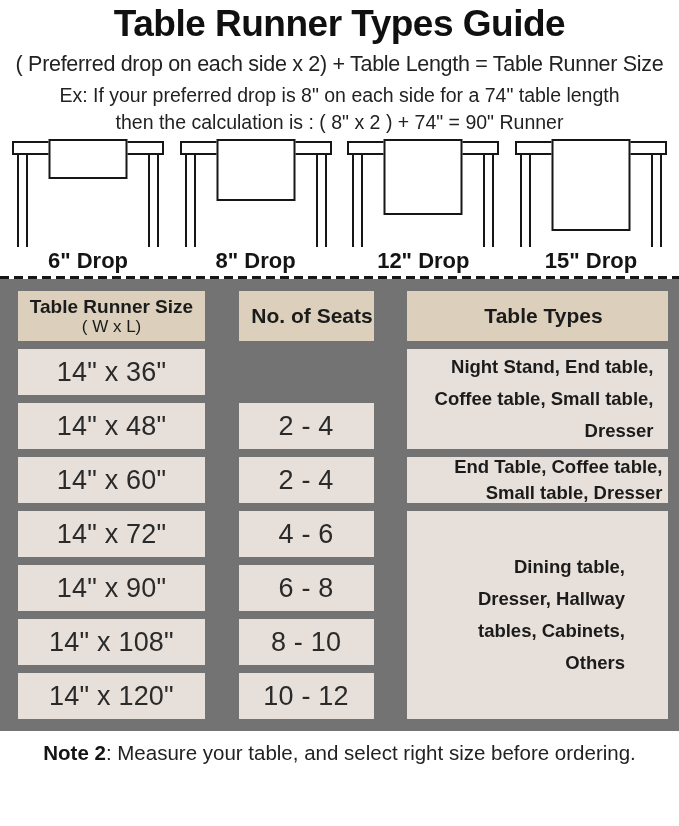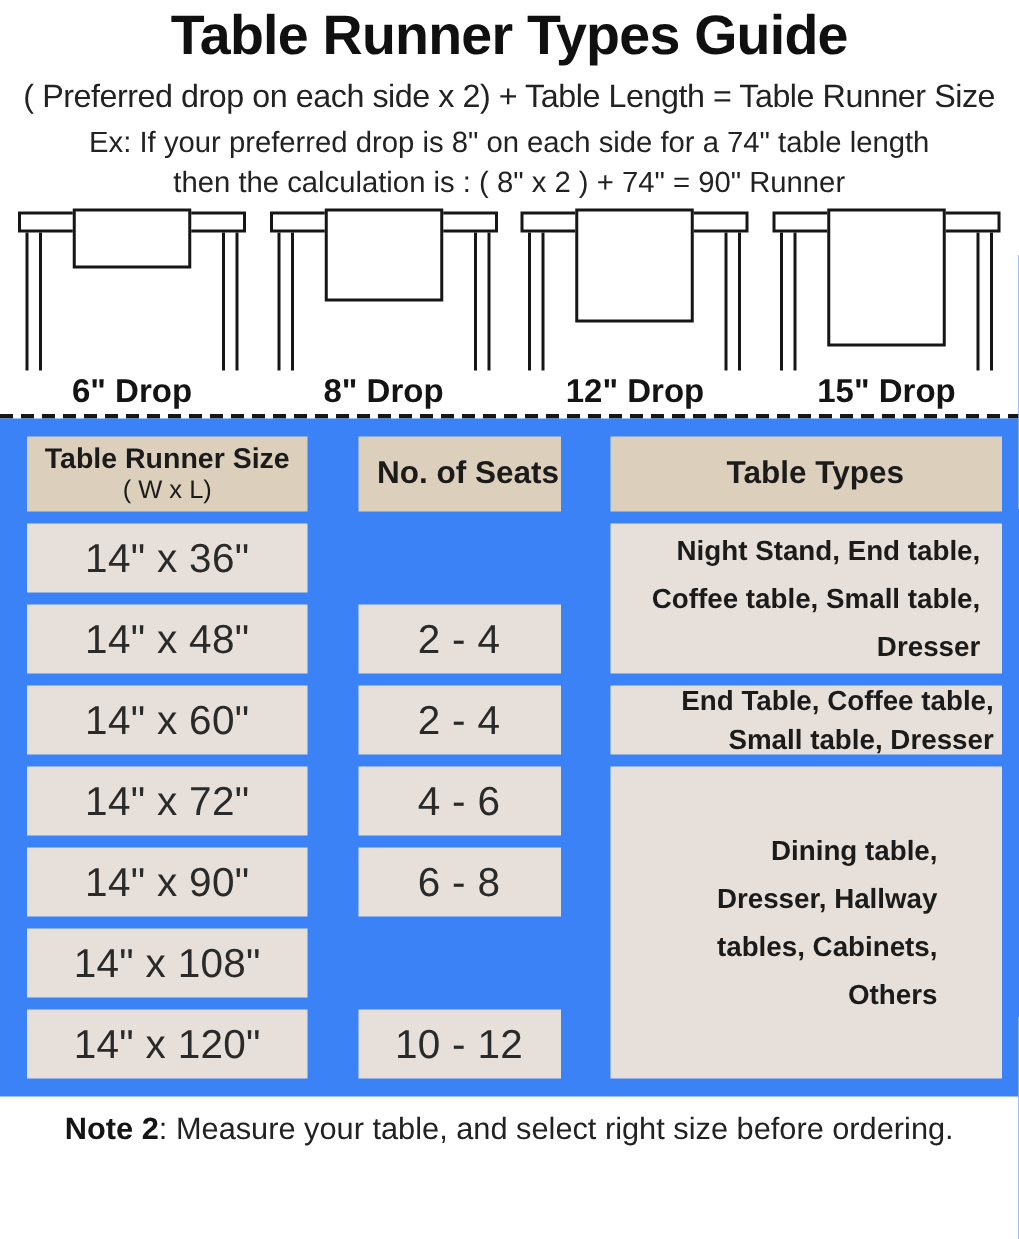--- a/index.html
+++ b/index.html
@@ -24,21 +24,21 @@
     border-left:2.5px solid #161616;border-right:2.5px solid #161616;box-sizing:border-box;}
   .leg-l{left:5px;} .leg-r{right:5px;}
   .runner{position:absolute;top:0;left:50%;transform:translateX(-50%);width:79px;height:40px;
     background:#fff;border:2.5px solid #161616;box-sizing:border-box;z-index:2;}
   .fig-label{text-align:center;font-weight:bold;font-size:22px;line-height:24px;margin-top:2px;color:#141414;}
 
   .dash-line{height:3px;margin-top:3px;
     background-image:repeating-linear-gradient(90deg,#161616 0 9px,transparent 9px 14px);}
 
   
-  .size-table{background:#3b82f6;height:452px;box-sizing:border-box;
+  .size-table{background:#737373;height:452px;box-sizing:border-box;
     padding:12px 11px 12px 18px;display:grid;
     grid-template-columns:187px 135px 261px;
     grid-template-rows:50px repeat(7,46px);
     row-gap:8px;justify-content:space-between;}
   .cell{display:flex;flex-direction:column;align-items:center;justify-content:center;text-align:center;}
   .hcell{background:#dcd0bc;}
   .dcell{background:#e7e0da;}
   .h-line1{font-weight:bold;font-size:19px;line-height:21px;color:#1b1b1b;}
   .h-line2{font-size:17px;line-height:19px;color:#1b1b1b;}
   .h-big{font-weight:bold;font-size:21px;color:#1b1b1b;margin-left:12px;}
@@ -147,20 +147,23 @@
   <div class="cell dcell" style="grid-column:1;grid-row:6;">
       <span class="num">14" x 90"</span>
     </div>
   <div class="cell dcell" style="grid-column:2;grid-row:6;align-items:center;">
       <span class="num">6 - 8</span>
     </div>
 
   <div class="cell dcell" style="grid-column:1;grid-row:7;">
       <span class="num">14" x 108"</span>
     </div>
+  <div class="cell dcell" style="grid-column:2;grid-row:7;">
+      <span class="num">8 - 10</span>
+    </div>
 
   <div class="cell dcell" style="grid-column:1;grid-row:8;">
       <span class="num">14" x 120"</span>
     </div>
   <div class="cell dcell" style="grid-column:2;grid-row:8;">
       <span class="num">10 - 12</span>
     </div>
 
   <div class="cell dcell types-a">
       <span class="types">Night Stand, End table, Coffee table, Small table, Dresser</span>

